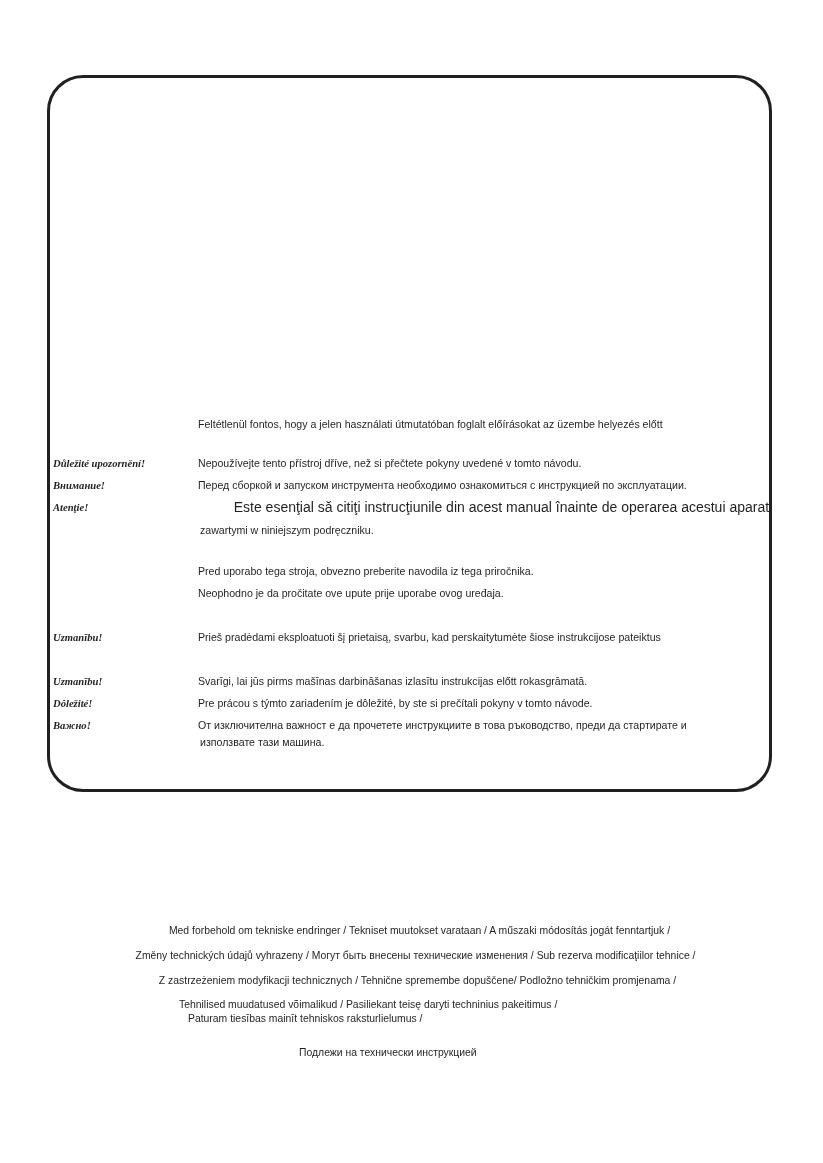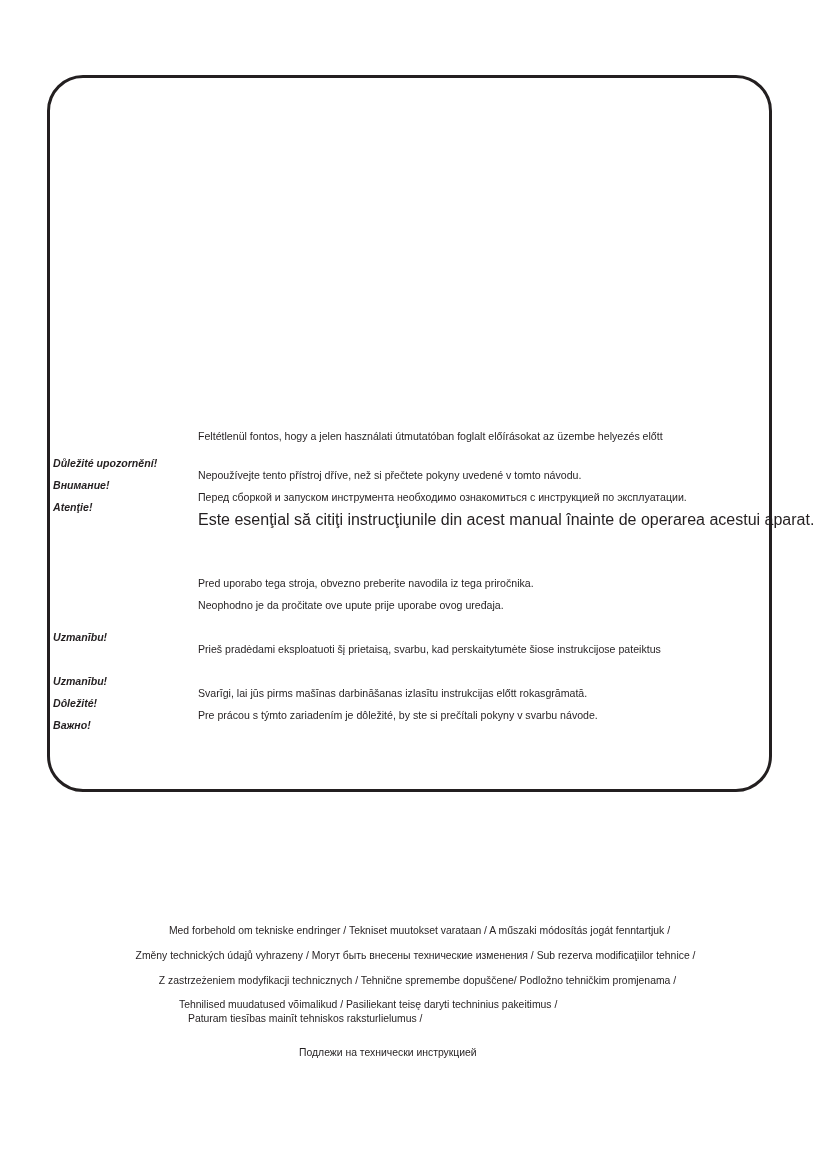--- a/index.html
+++ b/index.html
@@ -7,24 +7,24 @@
       width: 823px; height: 1163px; position: relative; overflow: hidden;
       font-family: "Liberation Sans", sans-serif; color: #231f20;
     }
     .box {
       position: absolute; left: 47px; top: 75px;
       width: 719px; height: 711px;
       border: 3px solid #231f20; border-radius: 36px;
       box-sizing: content-box;
     }
     .row { position: absolute; left: 53px; width: 720px; font-size: 10.6px; line-height: 17px; }
-    .label { position: absolute; left: 0; top: 0; font-weight: bold; font-style: italic; white-space: nowrap; }
-    .text { position: absolute; left: 145px; top: 12px; width: 575px; white-space: nowrap; }
+    .label { position: absolute; left: 0; top: 0; font-weight: bold; font-style: italic; white-space: nowrap; font-family: Liberation Serif, serif; }
+    .text { position: absolute; left: 145px; top: 0; width: 575px; white-space: nowrap; }
     .text .l2 { display: block; padding-left: 2px; }
-    .ro { font-size: 16px; }
+    .ro { font-size: 14px; text-align: right; }
     .footer { position: absolute; left: 0; width: 823px; font-size: 10.4px; line-height: 14px; white-space: nowrap; }
   </style>
 </head>
 <body>
 
 <div class="box"></div>
 
 <div class="row" style="top:416px">
   <span class="text">Feltétlenül fontos, hogy a jelen használati útmutatóban foglalt előírásokat az üzembe helyezés előtt</span>
 </div>
@@ -39,20 +39,21 @@
   <span class="text">Перед сборкой и запуском инструмента необходимо ознакомиться с инструкцией по эксплуатации.</span>
 </div>
 
 <div class="row" style="top:499px">
   <span class="label">Atenţie!</span>
   <span class="text ro">Este esenţial să citiţi  instrucţiunile din acest manual înainte de operarea acestui aparat.</span>
 </div>
 
 <div class="row" style="top:522px">
   <span class="text">
+    <span class="l2">zawartymi w niniejszym podręczniku.</span>
   </span>
 </div>
 
 <div class="row" style="top:563px">
   <span class="text">Pred uporabo tega stroja, obvezno preberite navodila iz tega priročnika.</span>
 </div>
 
 <div class="row" style="top:585px">
   <span class="text">Neophodno je da pročitate ove upute prije uporabe ovog uređaja.</span>
 </div>
@@ -62,26 +63,28 @@
   <span class="text">Prieš pradėdami eksploatuoti šį prietaisą, svarbu, kad perskaitytumėte šiose instrukcijose pateiktus</span>
 </div>
 
 <div class="row" style="top:673px">
   <span class="label">Uzmanību!</span>
   <span class="text">Svarīgi, lai jūs pirms mašīnas darbināšanas izlasītu instrukcijas előtt rokasgrāmatā.</span>
 </div>
 
 <div class="row" style="top:695px">
   <span class="label">Dôležité!</span>
-  <span class="text">Pre prácou s týmto zariadením je dôležité, by ste si prečítali pokyny v svarbu návode.</span>
+  <span class="text">Pre prácou s týmto zariadením je dôležité, by ste si prečítali pokyny v tomto návode.</span>
 </div>
 
 <div class="row" style="top:717px">
   <span class="label">Важно!</span>
   <span class="text">
+    <span>От изключителна важност е да прочетете инструкциите в това ръководство, преди да стартирате и</span>
+    <span class="l2">използвате тази машина.</span>
   </span>
 </div>
 
 <div class="footer" style="top:924px; text-align:center; padding-left:8px;">Med forbehold om tekniske endringer / Tekniset muutokset varataan / A műszaki módosítás jogát fenntartjuk /</div>
 <div class="footer" style="top:949px; text-align:center; padding-left:4px;">Změny technických údajů vyhrazeny / Могут быть внесены технические изменения / Sub rezerva modificaţiilor tehnice /</div>
 <div class="footer" style="top:974px; text-align:center; padding-left:6px;">Z zastrzeżeniem modyfikacji technicznych / Tehnične spremembe dopuščene/ Podložno tehničkim promjenama /</div>
 <div class="footer" style="top:998px; left:179px; width:auto;">Tehnilised muudatused võimalikud / Pasiliekant teisę daryti techninius pakeitimus /</div>
 <div class="footer" style="top:1012px; left:188px; width:auto;">Paturam tiesības mainīt tehniskos raksturlielumus /</div>
 <div class="footer" style="top:1046px; left:299px; width:auto;">Подлежи на технически  инструкцией</div>
 

